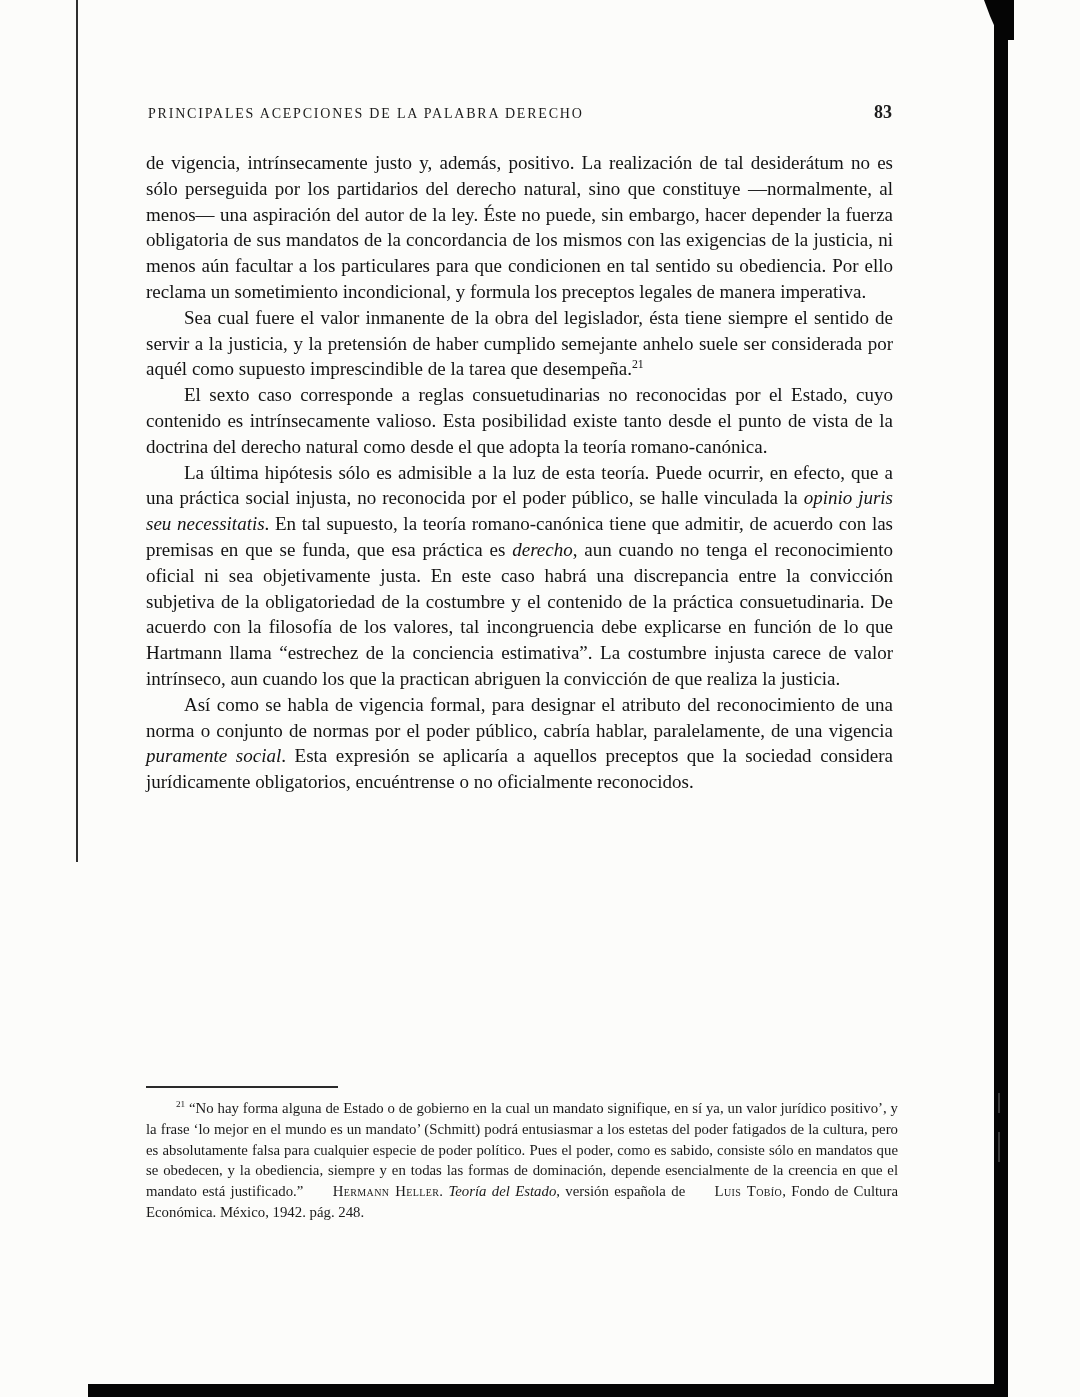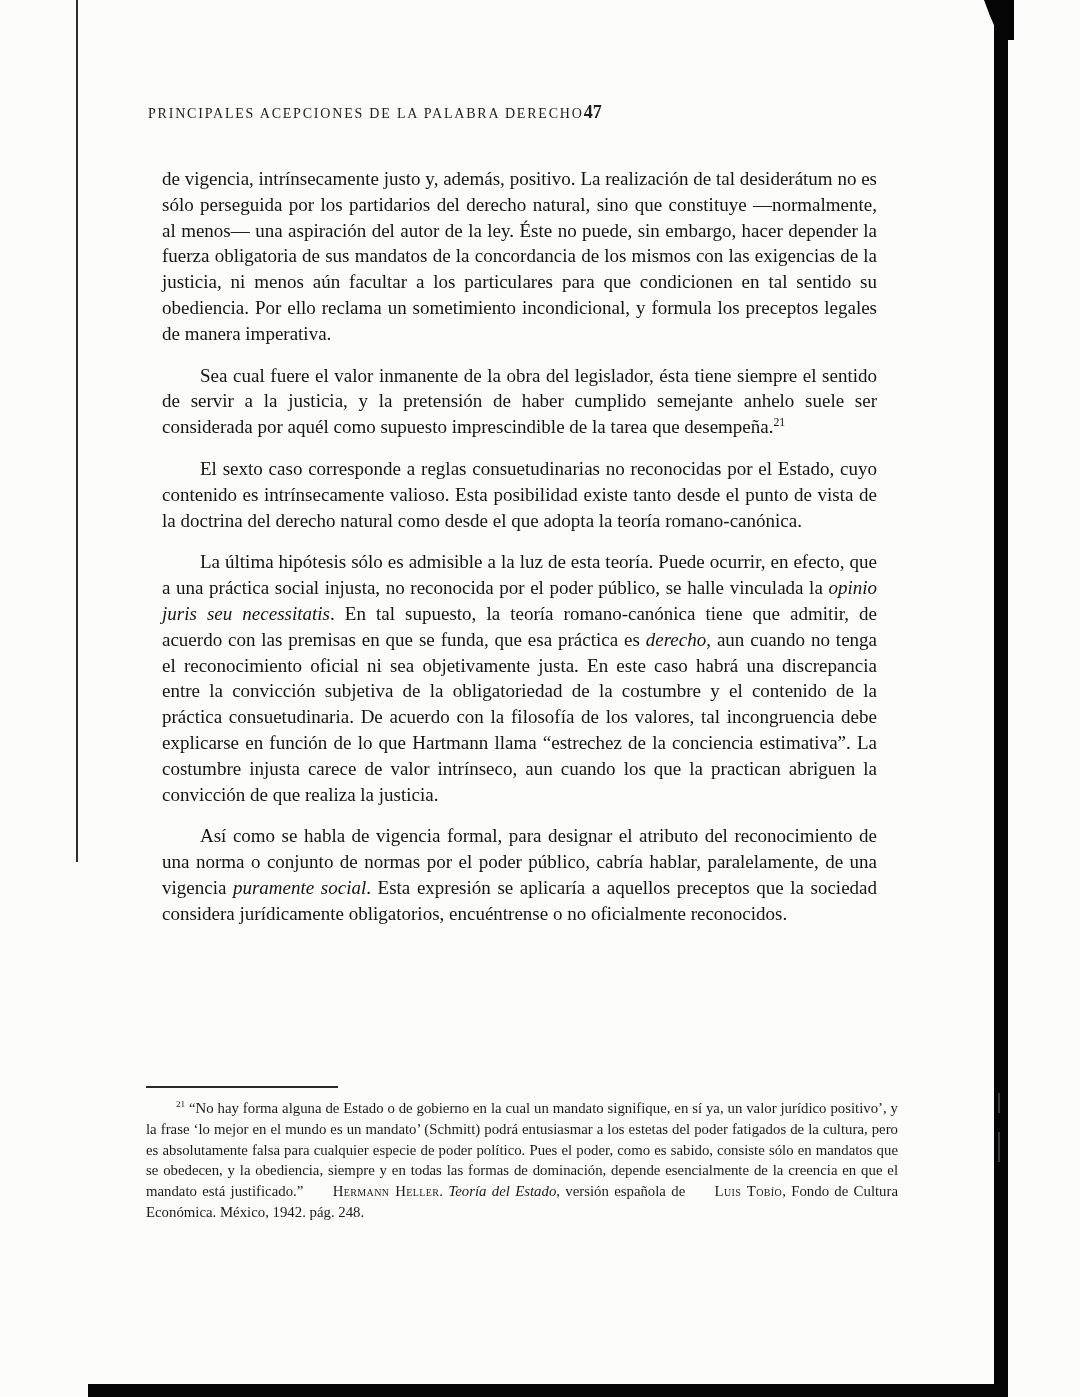--- a/index.html
+++ b/index.html
@@ -35,41 +35,41 @@
     position: absolute; top: 1093px; left: 998px; width: 2px; height: 20px;
     background: #3a3a3a;
   }
   .tick-right-2 {
     position: absolute; top: 1132px; left: 998px; width: 2px; height: 30px;
     background: #3a3a3a;
   }
   
   .header {
     position: absolute; top: 102px; left: 148px; width: 744px;
-    display: flex; justify-content: flex-start; align-items: baseline;
+    display: flex; justify-content: space-between; align-items: baseline;
   }
   .running-title {
     font-size: 14px;
     letter-spacing: 1.8px;
     color: #1c1c1c;
   }
   .page-number {
     font-size: 18px;
     font-weight: bold;
     color: #1c1c1c;
   }
   
   .body-text {
     position: absolute; top: 150px; left: 146px; width: 747px;
     font-size: 19px;
     line-height: 25.8px;
     text-align: justify;
     color: #141414;
   }
-  .body-text p { margin: 16px; }
+  .body-text p { margin: 0; }
   .body-text p.indent { text-indent: 38px; }
   .italic { font-style: italic; }
   .smallcaps { font-variant: small-caps; letter-spacing: 0.4px; margin-left: 24px; }
   sup { font-size: 0.62em; line-height: 0; }
   
   .footnote-rule {
     position: absolute; top: 1086px; left: 146px; width: 192px;
     border-top: 2px solid #2a2a2a;
   }
   .footnote {
@@ -88,21 +88,21 @@
 
   <div class="line-left"></div>
   <div class="corner-right"></div>
   <div class="bar-right"></div>
   <div class="bar-bottom"></div>
   <div class="tick-right-1"></div>
   <div class="tick-right-2"></div>
 
   <div class="header">
     <span class="running-title">PRINCIPALES ACEPCIONES DE LA PALABRA DERECHO</span>
-    <span class="page-number">47</span>
+    <span class="page-number">83</span>
   </div>
 
   <div class="body-text" id="body-text">
       <p><span>de vigencia, intrínsecamente justo y, además, positivo. La realización de tal desiderátum no es sólo perseguida por los partidarios del derecho natural, sino que constituye —normalmente, al menos— una aspiración del autor de la ley. Éste no puede, sin embargo, hacer depender la fuerza obligatoria de sus mandatos de la concordancia de los mismos con las exigencias de la justicia, ni menos aún facultar a los particulares para que condicionen en tal sentido su obediencia. Por ello reclama un sometimiento incondicional, y formula los preceptos legales de manera imperativa.</span></p>
       <p class="indent"><span>Sea cual fuere el valor inmanente de la obra del legislador, ésta tiene siempre el sentido de servir a la justicia, y la pretensión de haber cumplido semejante anhelo suele ser considerada por aquél como supuesto imprescindible de la tarea que desempeña.</span><sup>21</sup></p>
       <p class="indent"><span>El sexto caso corresponde a reglas consuetudinarias no reconocidas por el Estado, cuyo contenido es intrínsecamente valioso. Esta posibilidad existe tanto desde el punto de vista de la doctrina del derecho natural como desde el que adopta la teoría romano-canónica.</span></p>
       <p class="indent"><span>La última hipótesis sólo es admisible a la luz de esta teoría. Puede ocurrir, en efecto, que a una práctica social injusta, no reconocida por el poder público, se halle vinculada la </span><span class="italic">opinio juris seu necessitatis</span><span>. En tal supuesto, la teoría romano-canónica tiene que admitir, de acuerdo con las premisas en que se funda, que esa práctica es </span><span class="italic">derecho</span><span>, aun cuando no tenga el reconocimiento oficial ni sea objetivamente justa. En este caso habrá una discrepancia entre la convicción subjetiva de la obligatoriedad de la costumbre y el contenido de la práctica consuetudinaria. De acuerdo con la filosofía de los valores, tal incongruencia debe explicarse en función de lo que Hartmann llama “estrechez de la conciencia estimativa”. La costumbre injusta carece de valor intrínseco, aun cuando los que la practican abriguen la convicción de que realiza la justicia.</span></p>
       <p class="indent"><span>Así como se habla de vigencia formal, para designar el atributo del reconocimiento de una norma o conjunto de normas por el poder público, cabría hablar, paralelamente, de una vigencia </span><span class="italic">puramente social</span><span>. Esta expresión se aplicaría a aquellos preceptos que la sociedad considera jurídicamente obligatorios, encuéntrense o no oficialmente reconocidos.</span></p>
     </div>
 

